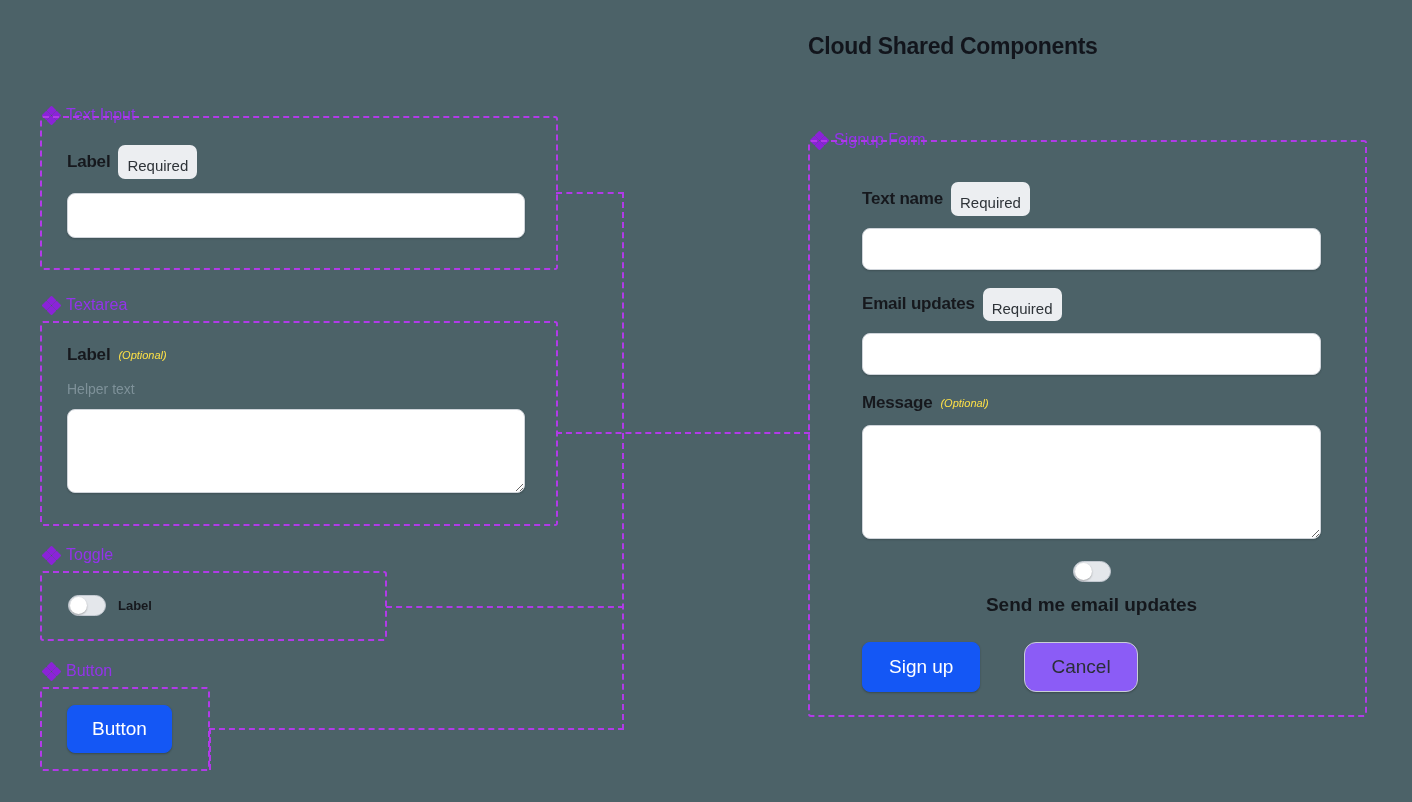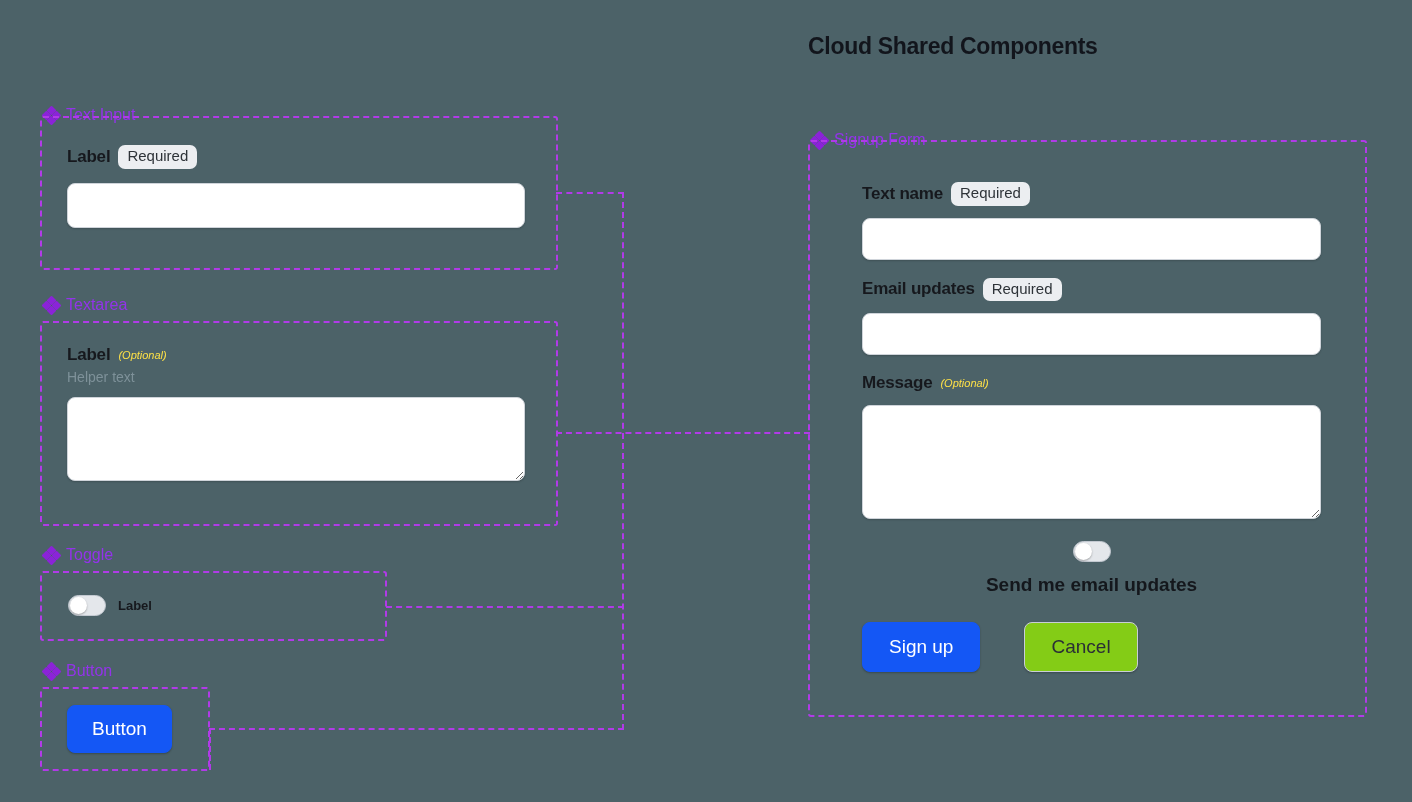--- a/index.html
+++ b/index.html
@@ -84,32 +84,32 @@
     font-size: 17px;
     font-weight: bold;
     color: #16181d;
     letter-spacing: -0.2px;
   }
   .badge {
     font-size: 15px;
     color: #2e3338;
     background: #eceef1;
     border-radius: 7px;
-    padding: 3px 9px 4px;
+    padding: 13px 9px 4px;
     line-height: 1.1;
   }
   .optional {
     font-size: 11px;
     color: #fde047;
     font-style: italic;
   }
   .helper {
     font-size: 14px;
     color: #7e9199;
-    margin-top: 4px;
+    margin-top: 16px;
   }
 
   .text-input {
     display: block;
     width: 100%;
     background: #ffffff;
     border: 1px solid #cfd4da;
     border-radius: 8px;
     box-shadow: 0 1px 2px rgba(0,0,0,.18);
     outline: none;
@@ -161,24 +161,25 @@
     white-space: nowrap;
     border: 1px solid transparent;
   }
   .btn-primary {
     background: #1457f5;
     color: #ffffff;
     border-color: #1457f5;
     box-shadow: 0 1px 2px rgba(0,0,0,.25);
   }
   .btn-secondary {
-    background: #84cc16;
+    background: #8b5cf6;
     color: #2a2f36;
     border-color: #c9ced6;
     box-shadow: 0 1px 2px rgba(0,0,0,.25);
+    border-radius: 12px;
   }
 
   
   #label-text-input { left: 44px;  top: 106px; }
   #frame-text-input { left: 40px;  top: 116px; width: 518px; height: 154px; }
   #text-input-inner { position: absolute; left: 67px; top: 145px; width: 458px; }
   #ti-input { height: 45px; margin-top: 14px; }
 
   #label-textarea  { left: 44px;  top: 296px; }
   #frame-textarea  { left: 40px;  top: 321px; width: 518px; height: 205px; }

